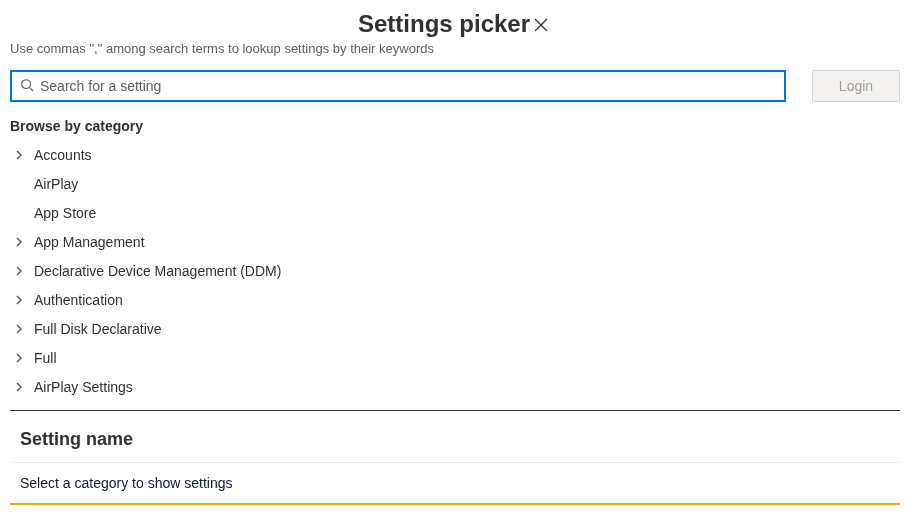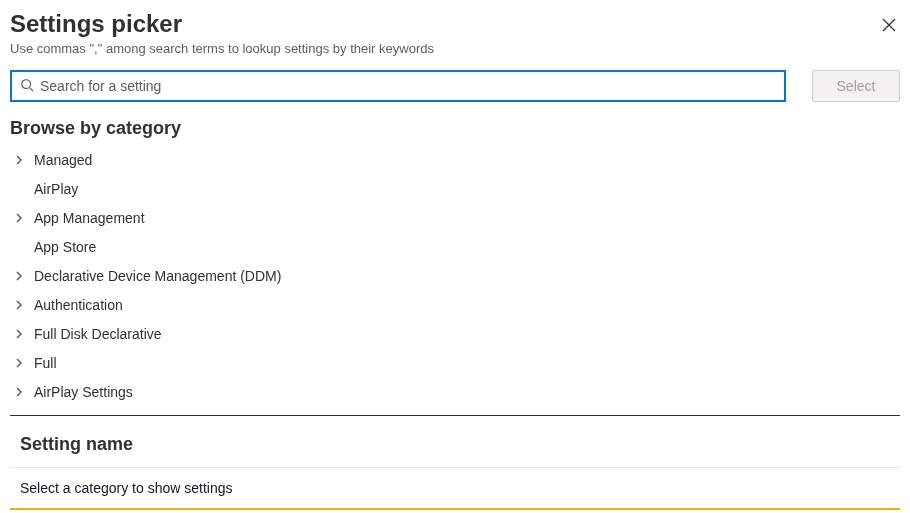--- a/index.html
+++ b/index.html
@@ -12,21 +12,21 @@
       font-size: 14px;
       color: #323130;
       background: #fff;
       width: 910px;
       height: 513px;
       padding: 10px 10px 0 10px;
       overflow: hidden;
     }
     .header-row {
       display: flex;
-      justify-content: space-between;
+      justify-content: center;
       align-items: flex-start;
       margin-bottom: 2px;
     }
     .title {
       font-size: 24px;
       font-weight: 600;
       color: #323130;
     }
     .close-btn {
       cursor: pointer;
@@ -82,21 +82,21 @@
       width: 88px;
       background: #f3f2f1;
       border: 1px solid #d2d0ce;
       color: #a19f9d;
       font-size: 14px;
       font-family: inherit;
       cursor: pointer;
       border-radius: 2px;
     }
     .browse-label {
-      font-size: 18px;
+      font-size: 14px;
       font-weight: 600;
       color: #323130;
       margin-bottom: 6px;
     }
     .category-list {
       list-style: none;
       height: 258px;
       overflow: hidden;
     }
     .category-item {
@@ -163,56 +163,56 @@
 <div class="search-row">
   <div class="search-box">
     <span class="search-icon">
       <svg viewBox="0 0 16 16">
           <circle cx="7" cy="7" r="5"></circle>
           <line x1="11" y1="11" x2="15" y2="15"></line>
         </svg>
     </span>
     <input class="search-input" type="text" placeholder="Search for a setting" style="">
   </div>
-  <button class="search-button">Select</button>
+  <button class="search-button">Login</button>
 </div>
 
 <div class="browse-label">Browse by category</div>
 
 <ul class="category-list" id="category-list">
     <li class="category-item">
       <span class="chevron">
         <svg viewBox="0 0 10 10">
           <polyline points="3,1 7,5 3,9"></polyline>
         </svg>
       </span>
-      <span class="category-label">Managed</span>
+      <span class="category-label">Accounts</span>
     </li>
     <li class="category-item">
       <span class="chevron"></span>
       <span class="category-label">AirPlay</span>
     </li>
     <li class="category-item">
-      <span class="chevron">
-        <svg viewBox="0 0 10 10">
-          <polyline points="3,1 7,5 3,9"></polyline>
-        </svg>
-      </span>
-      <span class="category-label">App Management</span>
-    </li>
-    <li class="category-item">
       <span class="chevron"></span>
       <span class="category-label">App Store</span>
     </li>
     <li class="category-item">
       <span class="chevron">
         <svg viewBox="0 0 10 10">
           <polyline points="3,1 7,5 3,9"></polyline>
         </svg>
       </span>
+      <span class="category-label">App Management</span>
+    </li>
+    <li class="category-item">
+      <span class="chevron">
+        <svg viewBox="0 0 10 10">
+          <polyline points="3,1 7,5 3,9"></polyline>
+        </svg>
+      </span>
       <span class="category-label">Declarative Device Management (DDM)</span>
     </li>
     <li class="category-item">
       <span class="chevron">
         <svg viewBox="0 0 10 10">
           <polyline points="3,1 7,5 3,9"></polyline>
         </svg>
       </span>
       <span class="category-label">Authentication</span>
     </li>

